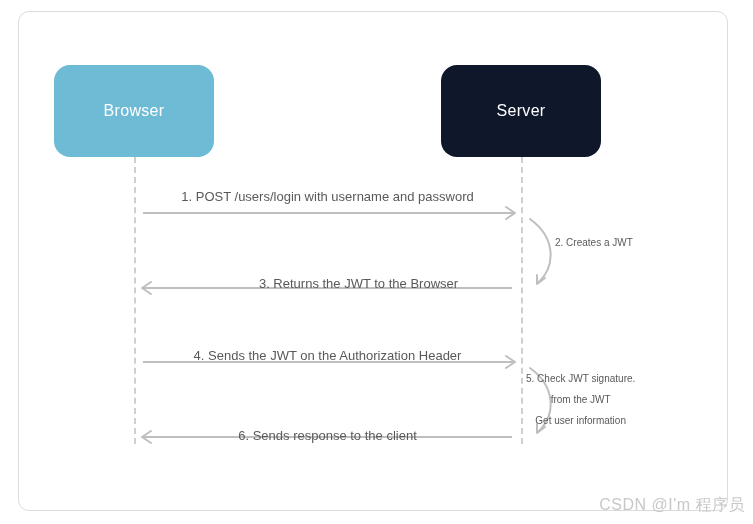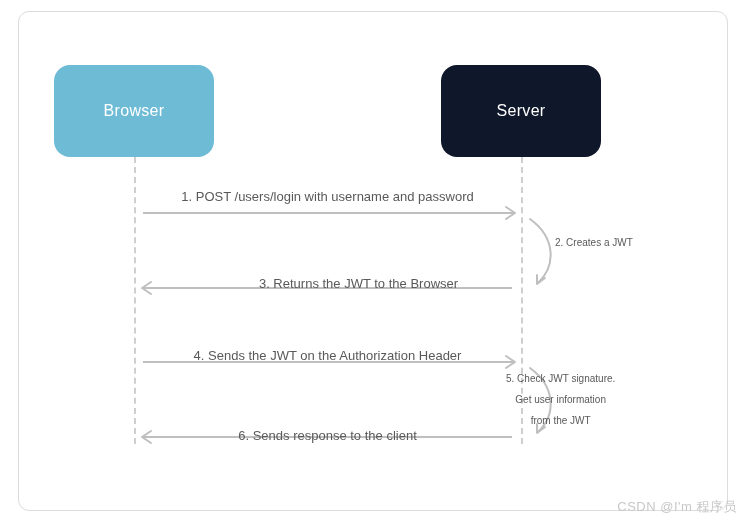--- a/index.html
+++ b/index.html
@@ -97,28 +97,28 @@
   
   .self-note {
     position: absolute;
     font-size: 10px;
     color: #595959;
     line-height: 21px;
     text-align: center;
     white-space: nowrap;
   }
   .self-note.n2 { left: 555px; top: 232px; }
-  .self-note.n5 { left: 506px; top: 368px; }
+  .self-note.n5 { left: 526px; top: 368px; }
 
   
   .watermark {
     position: absolute;
-    right: 16px;
+    right: 8px;
     bottom: 8px;
-    font-size: 13px;
+    font-size: 16px;
     color: #c8c8c8;
     white-space: nowrap;
     letter-spacing: 0.5px;
   }
 </style>
 </head>
 <body>
 
 <div id="canvas">
 
@@ -172,19 +172,19 @@
   <div class="msg-label m3">3. Returns the JWT to the Browser</div>
   <div class="msg-label m4">4. Sends the JWT on the Authorization Header</div>
   <div class="msg-label m6">6. Sends response to the client</div>
 
   <div class="self-note n2">
     <div>2. Creates a JWT</div>
   </div>
 
   <div class="self-note n5">
     <div>5. Check JWT signature.</div>
+    <div>from the JWT</div>
     <div>Get user information</div>
-    <div>from the JWT</div>
   </div>
 
   <div class="watermark">CSDN @I'm 程序员</div>
 
 </div>
 
 </body></html>

